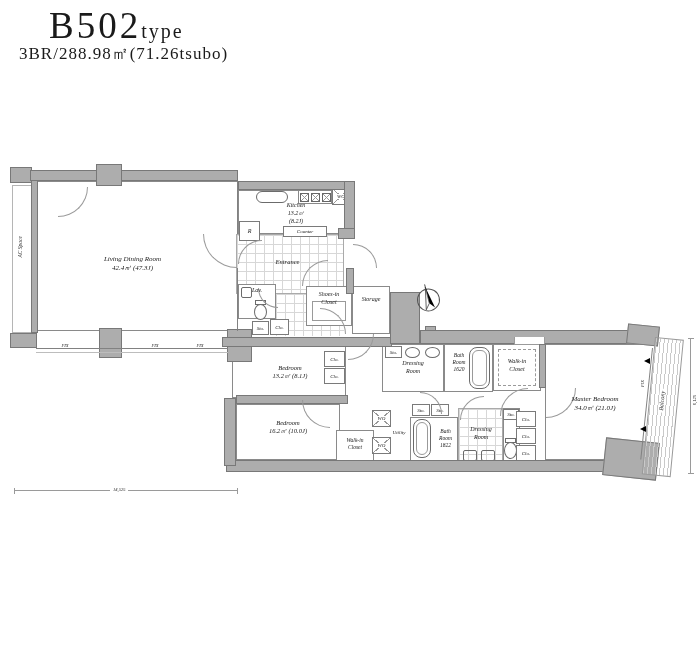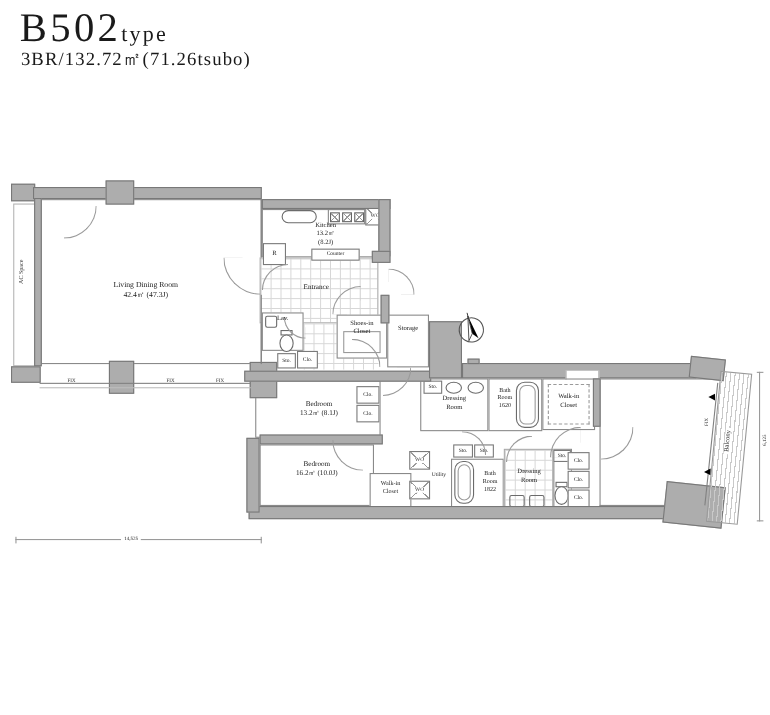--- a/index.html
+++ b/index.html
@@ -25,25 +25,25 @@
   .tub{position:absolute;border:1px solid #6b6b6b;border-radius:8px;background:#fff}
   .tub>div{position:absolute;inset:2px;border:1px solid #9a9a9a;border-radius:6px}
   .vtext{writing-mode:vertical-rl;transform:rotate(180deg);white-space:nowrap}
   .inner{position:absolute;border:1px solid #9a9a9a}
   .tri-l{position:absolute;width:0;height:0;border-top:3px solid transparent;border-bottom:3px solid transparent;border-right:6px solid #000}
 </style>
 </head>
 <body>
 
 <div class="abs" style="left:18px;top:4px;">
-  <span style="font-size:37px;letter-spacing:3px;">B502</span><span style="font-size:20px;letter-spacing:2px;">type</span>
+  <span style="font-size:37px;letter-spacing:3px;margin-left:31px;">B502</span><span style="font-size:20px;letter-spacing:2px;">type</span>
 </div>
-<div class="abs" style="left:19px;top:42px;font-size:17px;letter-spacing:1px;">3BR/132.72㎡(71.26tsubo)</div>
-
-<div class="abs" style="left:0;top:0;width:700px;height:650px;">
+<div class="abs" style="left:19px;top:42px;font-size:17px;letter-spacing:1px;">3BR/288.98㎡(71.26tsubo)</div>
+
+<div class="abs" style="left:0;top:0;width:700px;height:650px;font-style:italic;">
 
   <div class="room" style="left:12px;top:185px;width:20px;height:148px;border-color:#b5b5b5;">
     <span class="vtext abs" style="left:4px;top:50px;font-size:5.5px;color:#333;">AC Space</span>
   </div>
   <div class="room" style="left:37px;top:181px;width:201px;height:150px;"></div>
   <div class="room" style="left:238px;top:190px;width:107px;height:44px;"></div>
   <div class="room tile" style="left:236px;top:234px;width:108px;height:60px;border-color:#aaa;"></div>
   <div class="abs tile" style="left:276px;top:294px;width:68px;height:42px;"></div>
   <div class="room" style="left:238px;top:284px;width:38px;height:35px;"></div>
   <div class="room" style="left:306px;top:286px;width:46px;height:40px;">
@@ -225,20 +225,24 @@
   </div>
   <div class="lbl tiny" style="left:433px;top:428px;width:25px;font-size:5.5px;">
     <div>Bath</div>
       <div>Room</div>
       <div>1822</div>
   </div>
   <div class="lbl small" style="left:462px;top:426px;width:38px;">
     <div>Dressing</div>
       <div>Room</div>
   </div>
+  <div class="lbl" style="left:540px;top:395px;width:110px;">
+    <div>Master Bedroom</div>
+      <div>34.0㎡  (21.0J)</div>
+  </div>
   <div class="lbl tiny" style="left:50px;top:343px;width:30px;font-size:4.5px;">FIX</div>
   <div class="lbl tiny" style="left:140px;top:343px;width:30px;font-size:4.5px;">FIX</div>
   <div class="lbl tiny" style="left:185px;top:343px;width:30px;font-size:4.5px;">FIX</div>
   <span class="vtext abs" style="left:640px;top:380px;font-size:4.5px;color:#333;">FIX</span>
 
   <div class="abs" style="left:655px;top:337px;width:29px;height:138px;transform:rotate(5.5deg);transform-origin:top left;border:1px solid #9a9a9a;background:repeating-linear-gradient(90deg,#c9c9c9 0 1px,transparent 1px 4px);">
     <span class="vtext abs" style="left:9px;top:50px;font-size:6px;background:#fff;padding:2px 0;">Balcony</span>
   </div>
 
   <svg class="abs" style="left:413px;top:281px;transform:rotate(-14deg);" width="30" height="34" viewBox="0 0 30 34">

